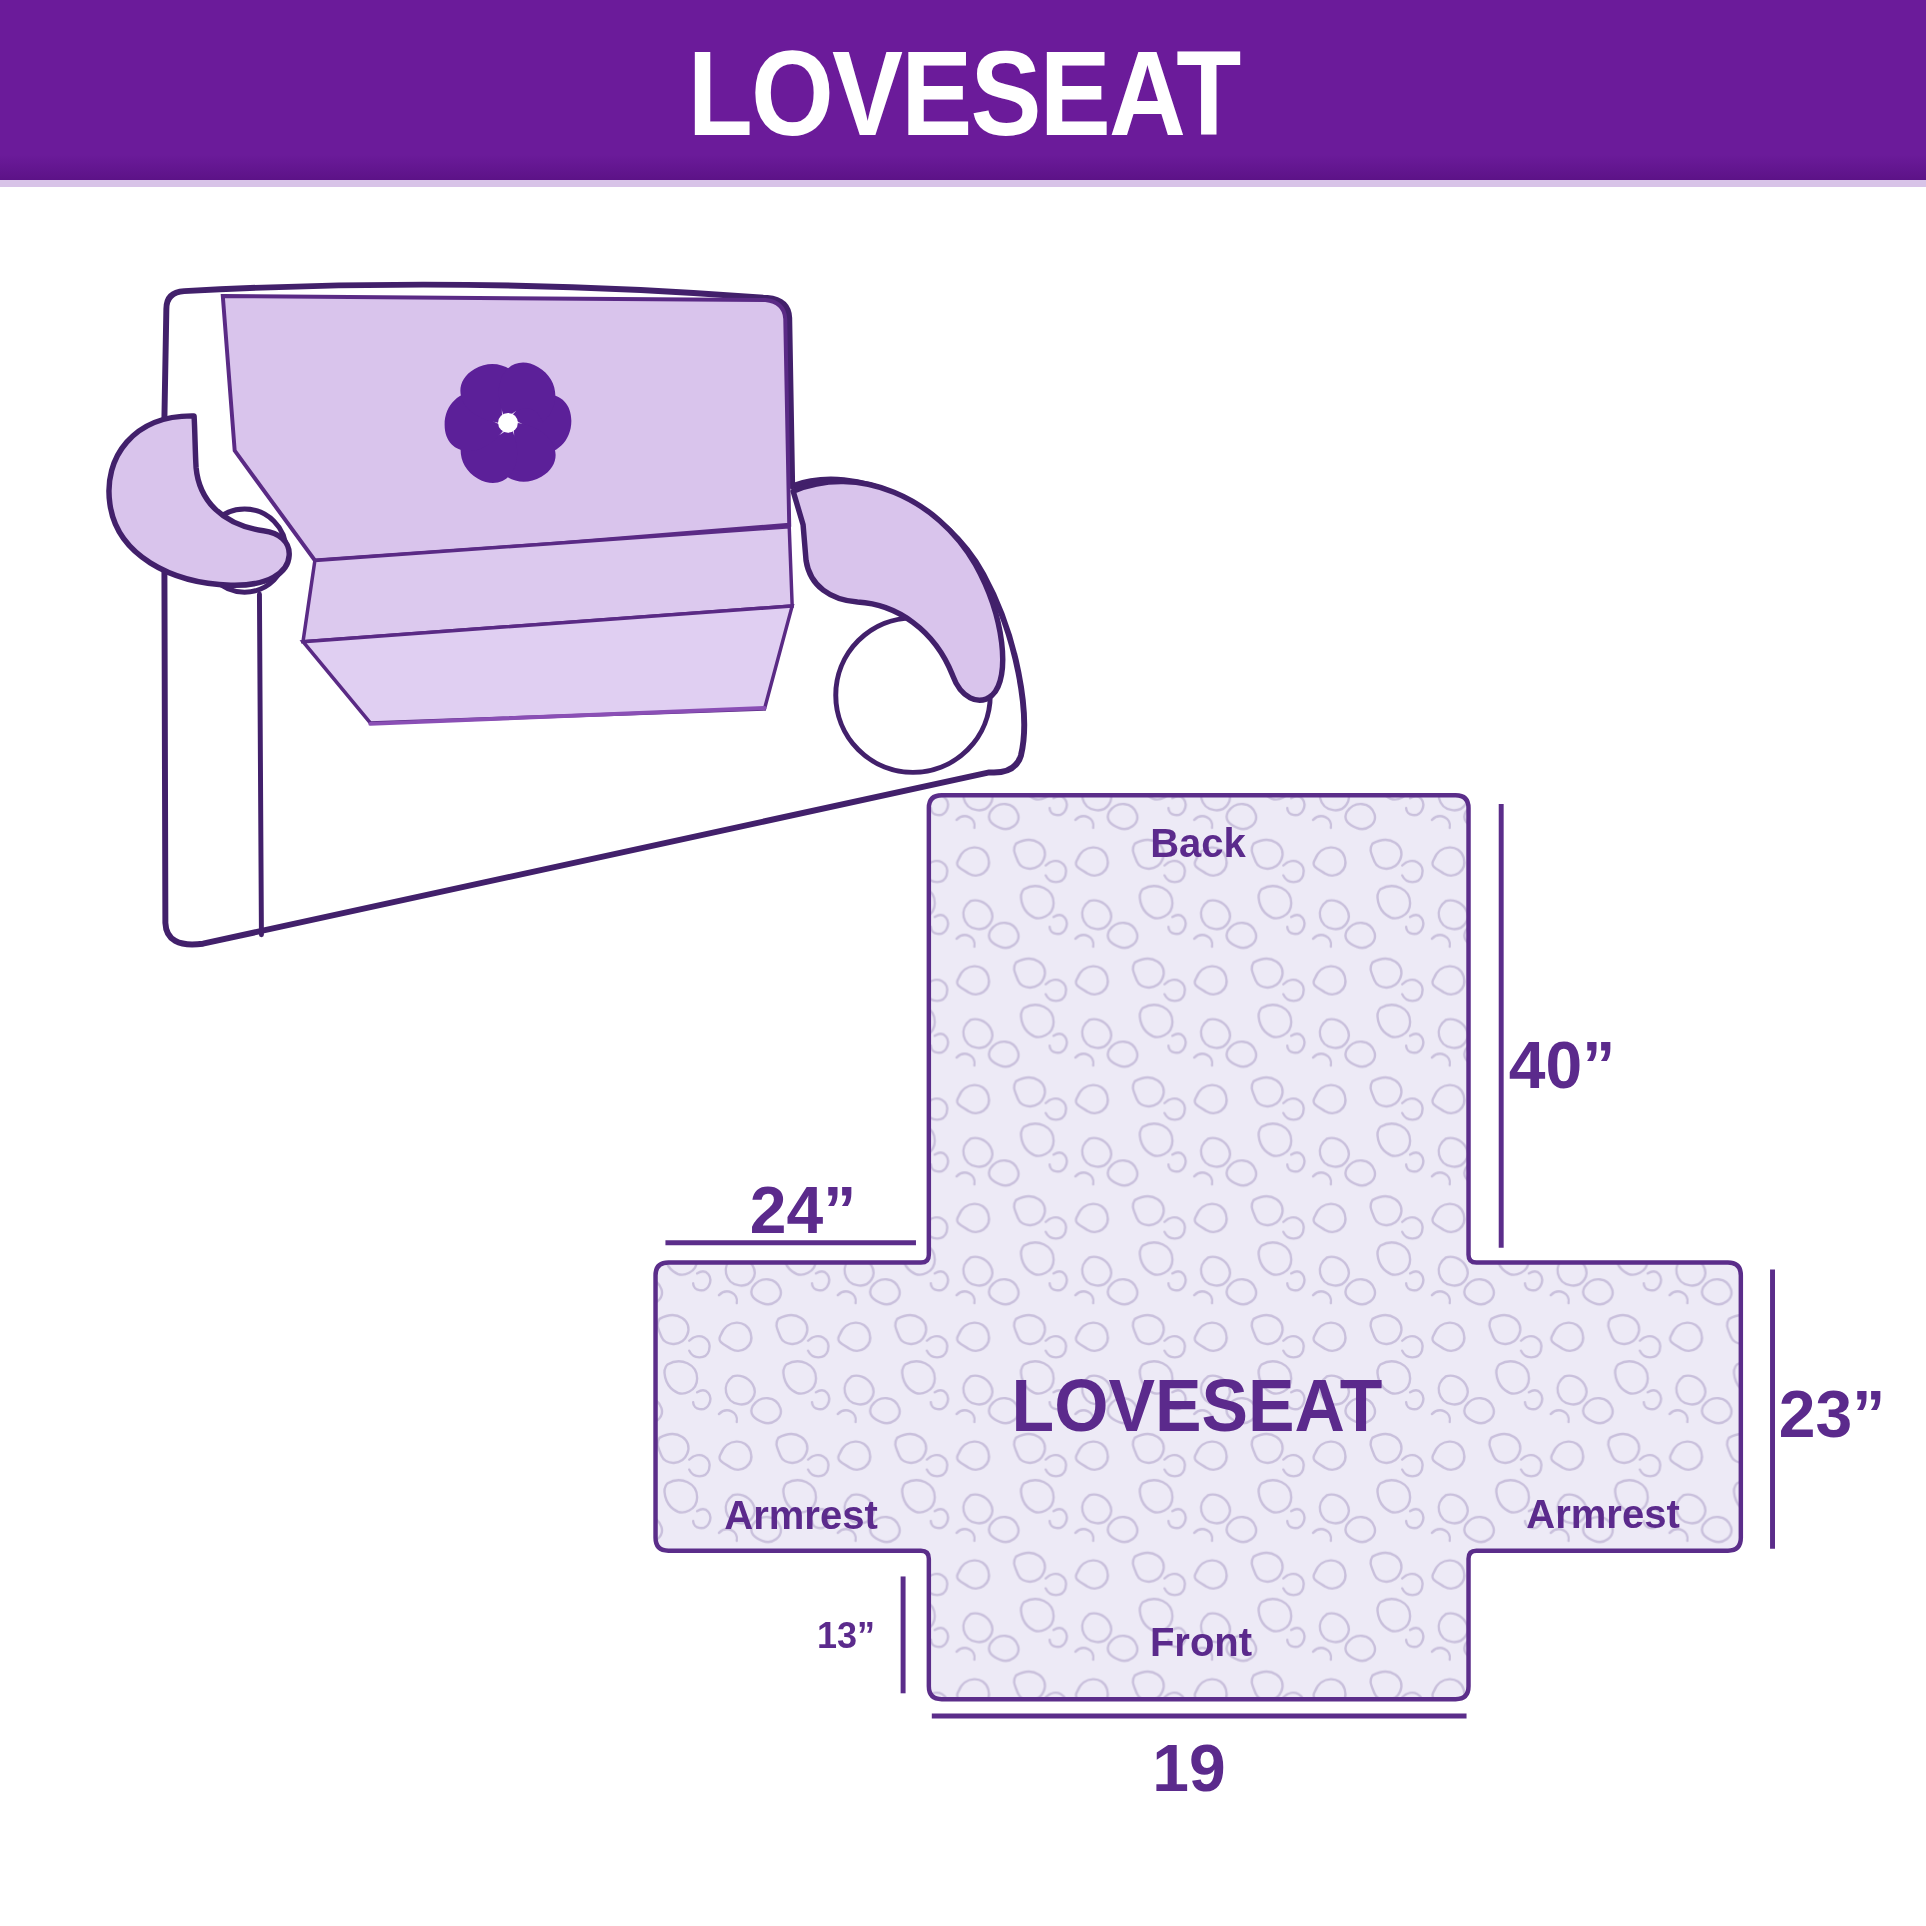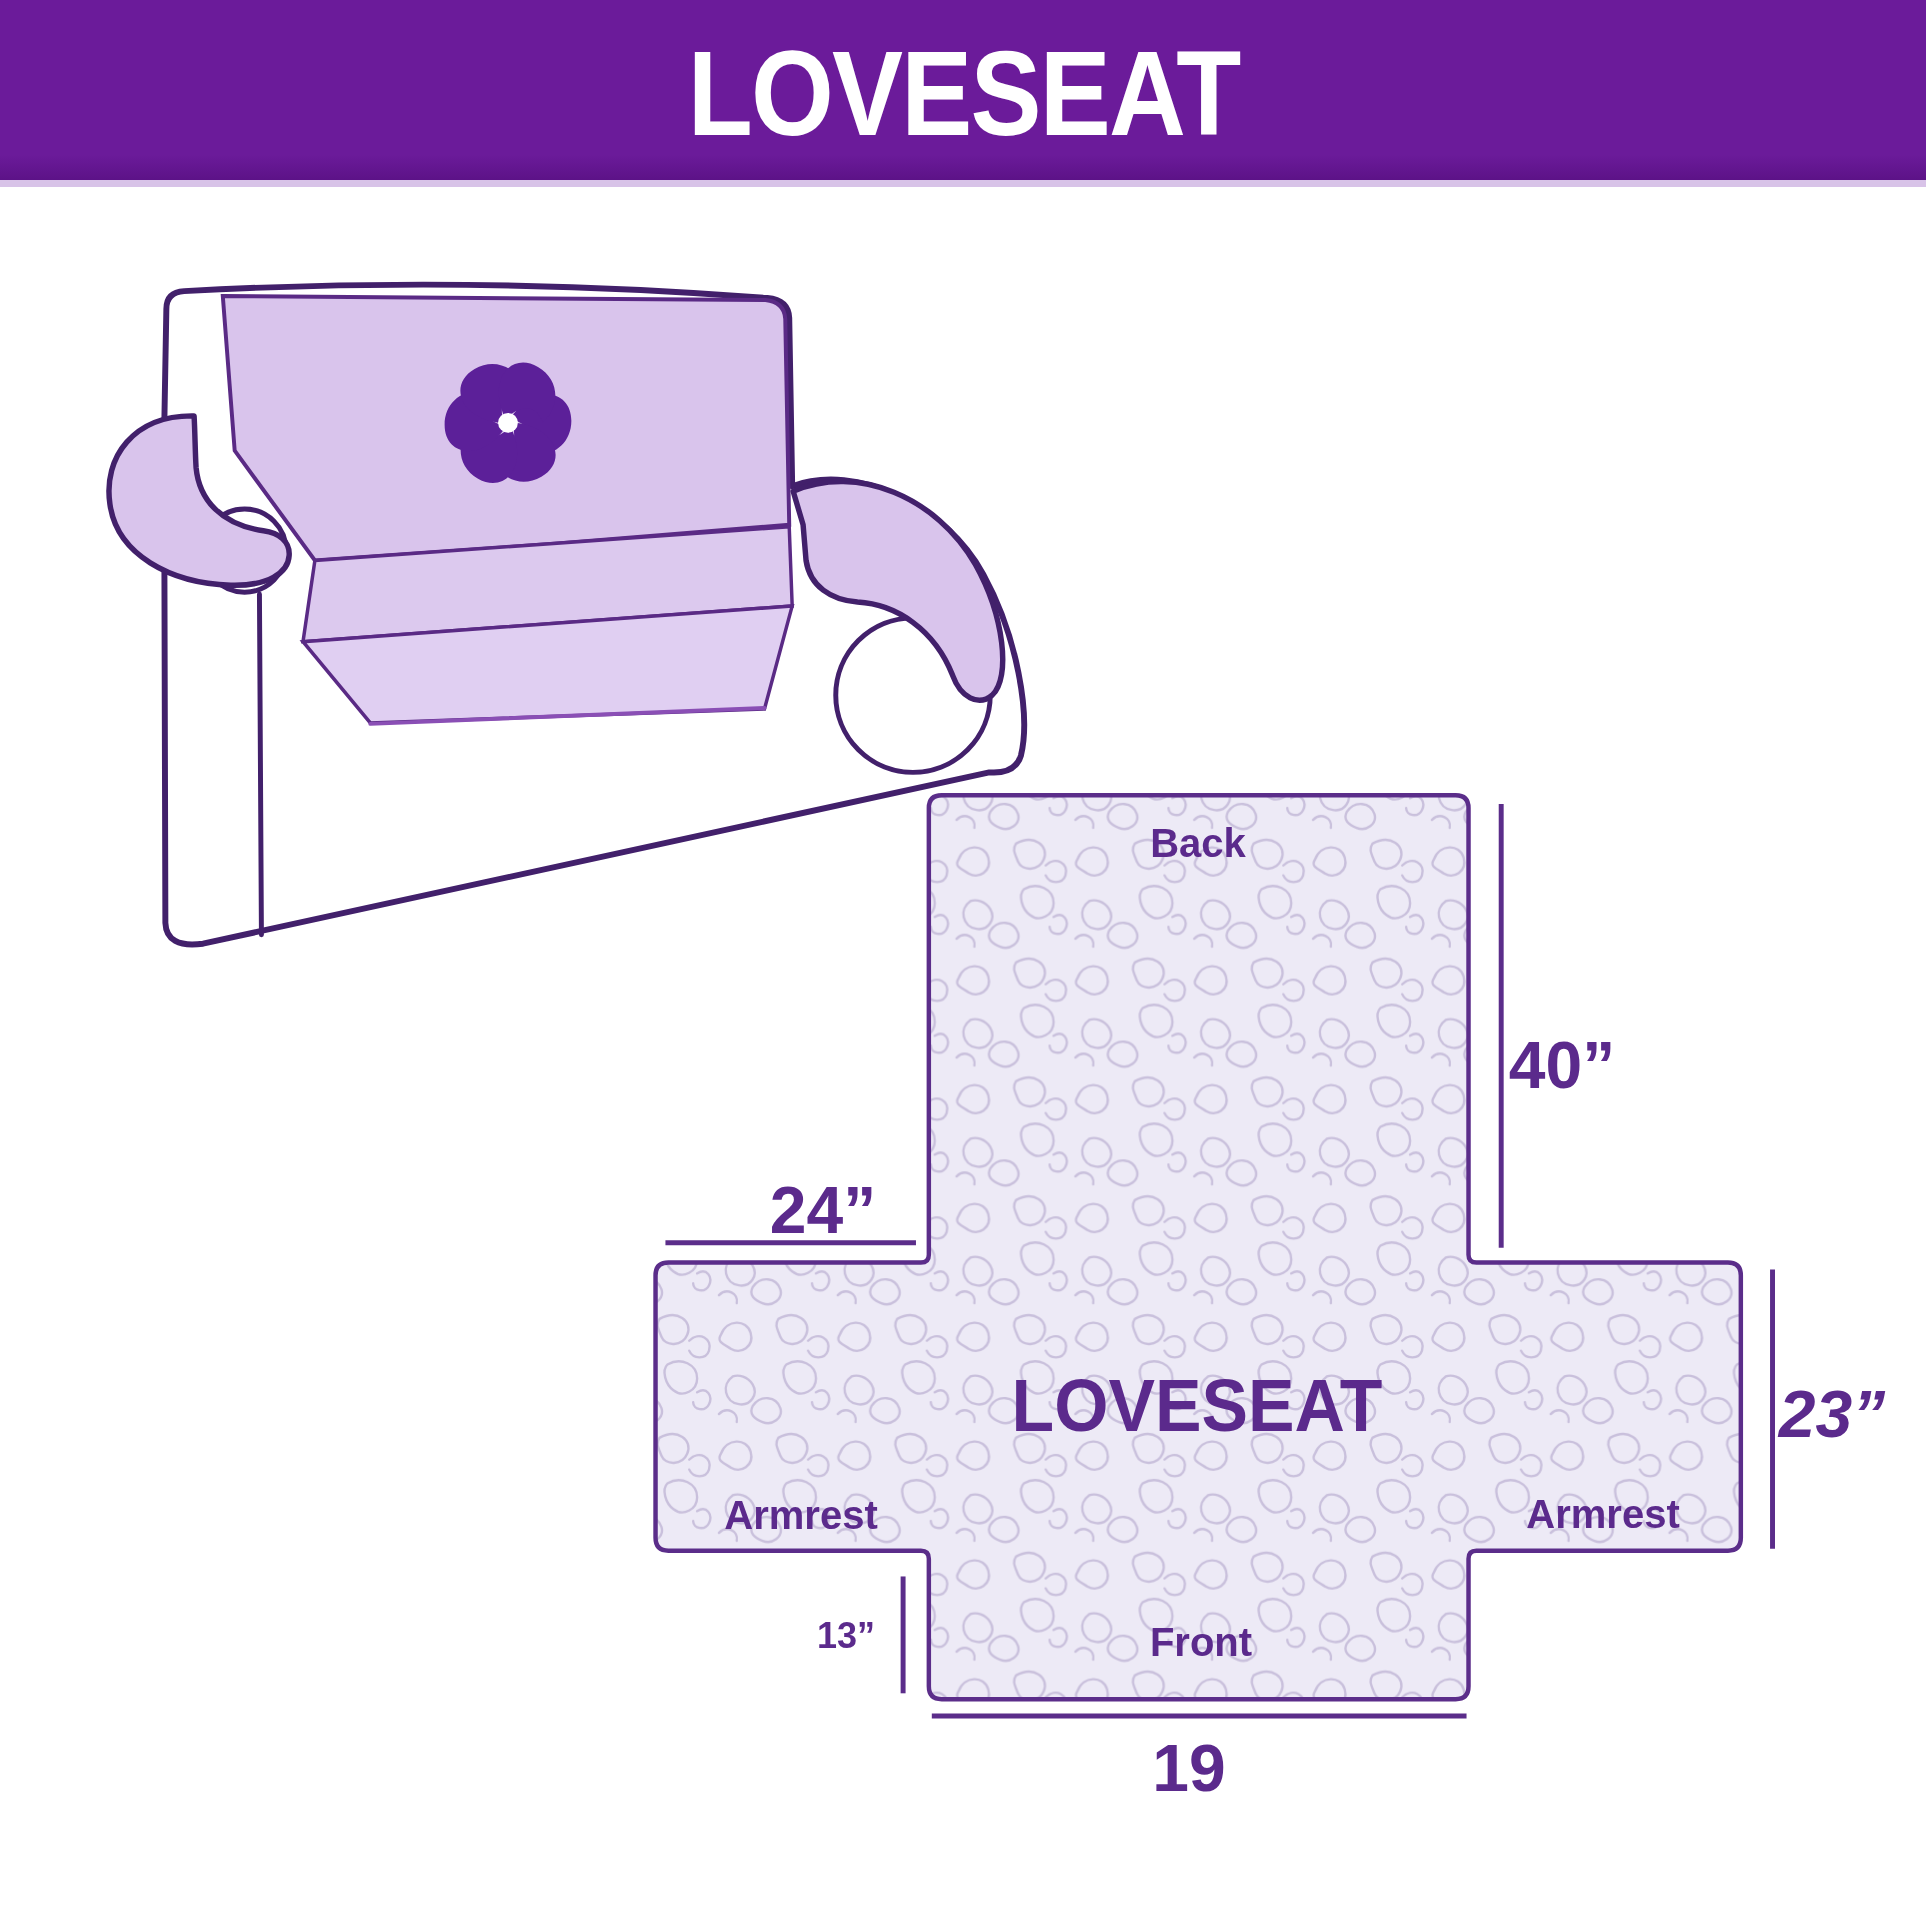--- a/index.html
+++ b/index.html
@@ -102,17 +102,17 @@
 </div>
 <div class="banner-strip"></div>
 
 <div class="lbl section" style="left:1198px;top:843px;">Back</div>
 <div class="lbl center-big" style="left:1197px;top:1405px;">LOVESEAT</div>
 <div class="lbl section" style="left:801px;top:1515px;">Armrest</div>
 <div class="lbl section" style="left:1603px;top:1514px;">Armrest</div>
 <div class="lbl section" style="left:1201px;top:1642px;text-align:right;">Front</div>
 
 <div class="lbl dim" style="left:1562px;top:1065px;">40”</div>
-<div class="lbl dim" style="left:803px;top:1210px;margin-left:20px;">24”</div>
-<div class="lbl dim" style="left:1832px;top:1414px;font-style:italic;">23”</div>
+<div class="lbl dim" style="left:803px;top:1210px;">24”</div>
+<div class="lbl dim" style="left:1832px;top:1414px;">23”</div>
 <div class="lbl dim-small" style="left:846px;top:1636px;">13”</div>
 <div class="lbl dim" style="left:1189px;top:1768px;">19</div>
 
 
 </body></html>

